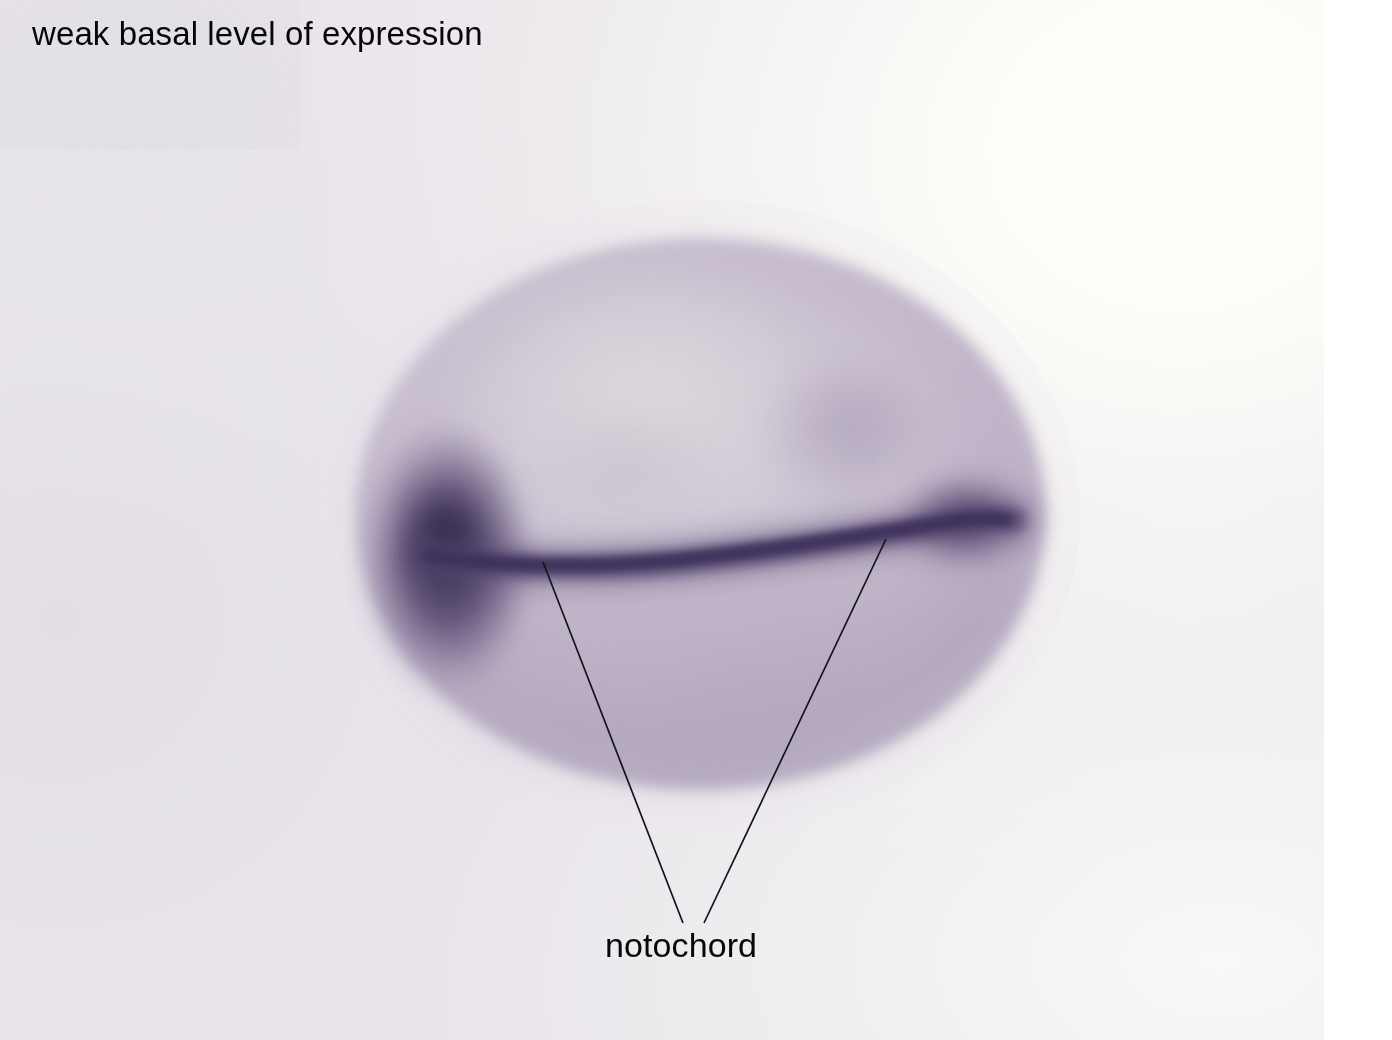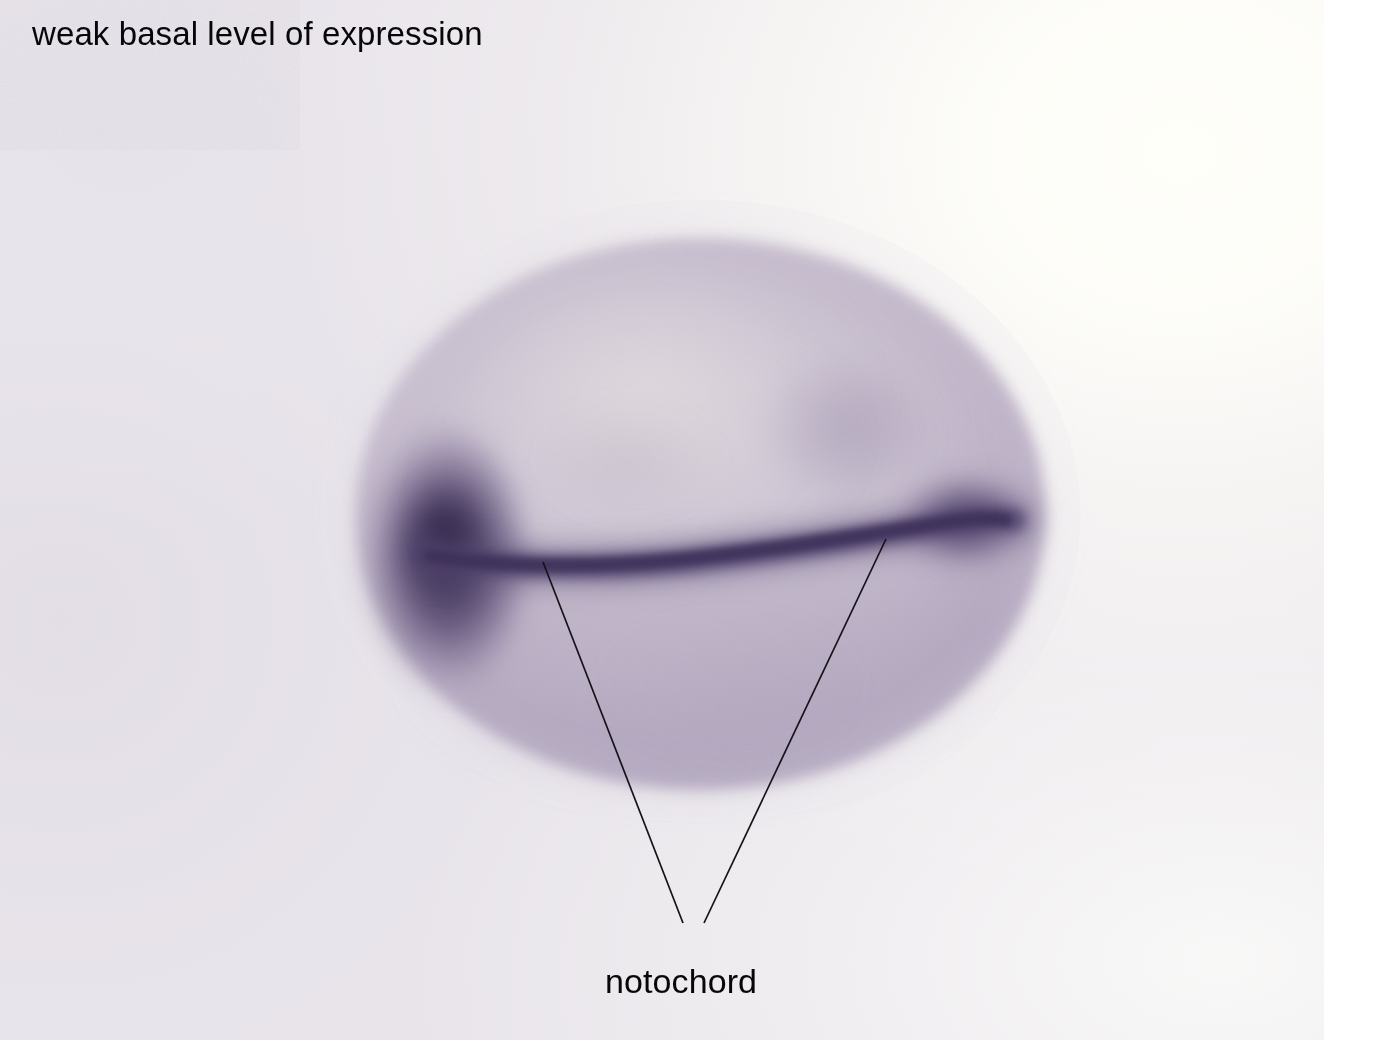--- a/index.html
+++ b/index.html
@@ -308,21 +308,21 @@
     letter-spacing: 0.1px;
   }
   #title-caption {
     left: 32px;
     top: 17px;
     font-size: 33px;
     line-height: 1.05;
   }
   #notochord-caption {
     left: 605px;
-    top: 964px;
+    top: 928px;
     font-size: 34px;
     line-height: 1.05;
   }
 </style>
 </head>
 <body>
 
 <div id="figure">
 
   <div class="bg-layer bg-base"></div>

